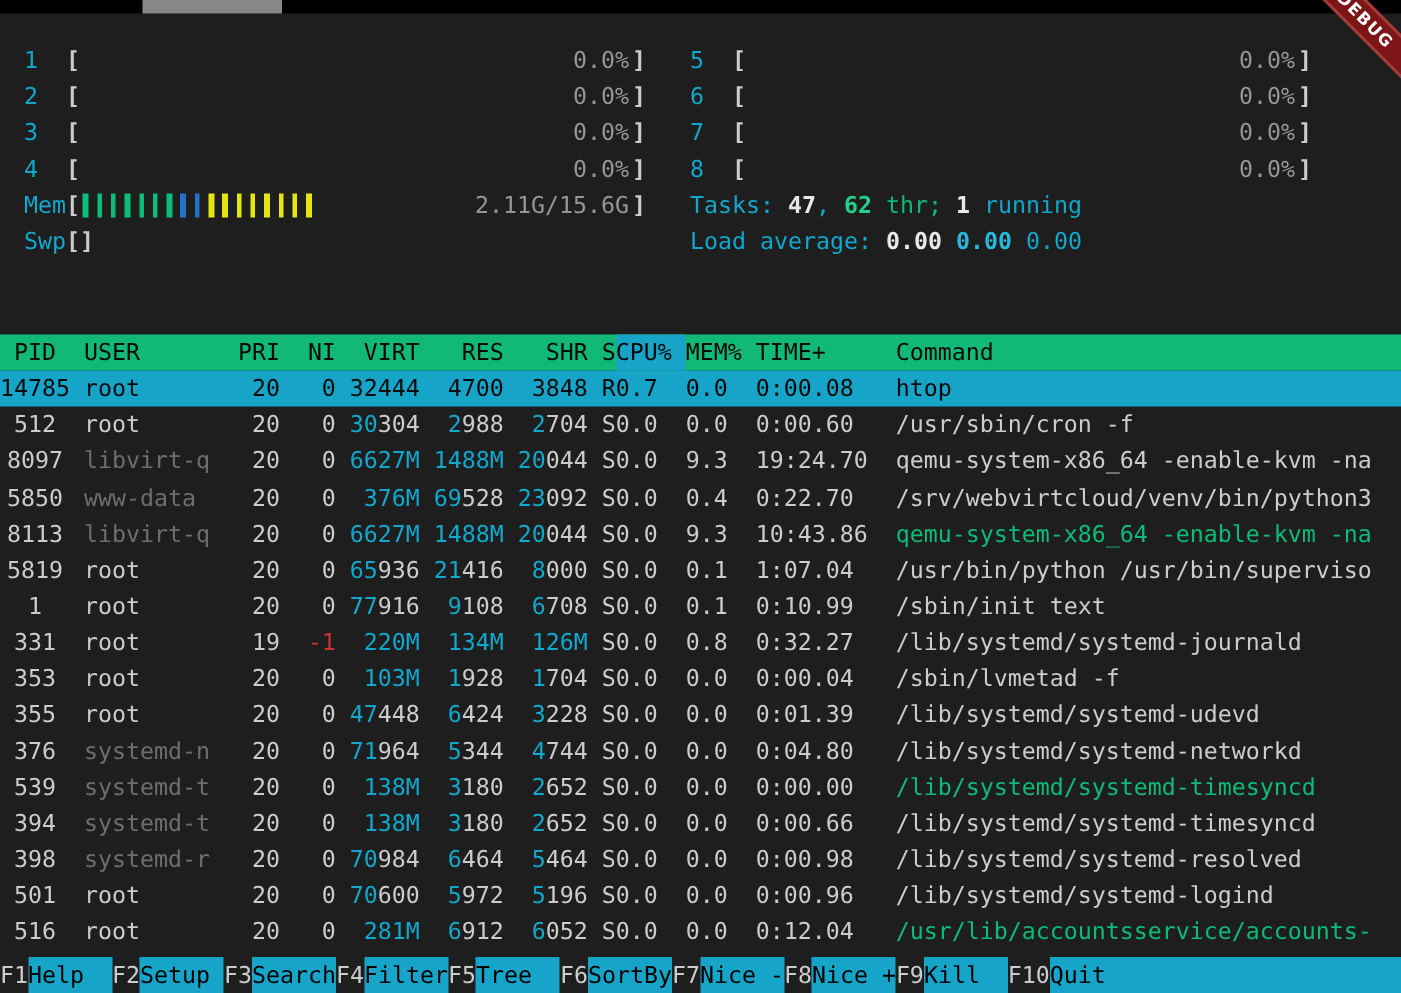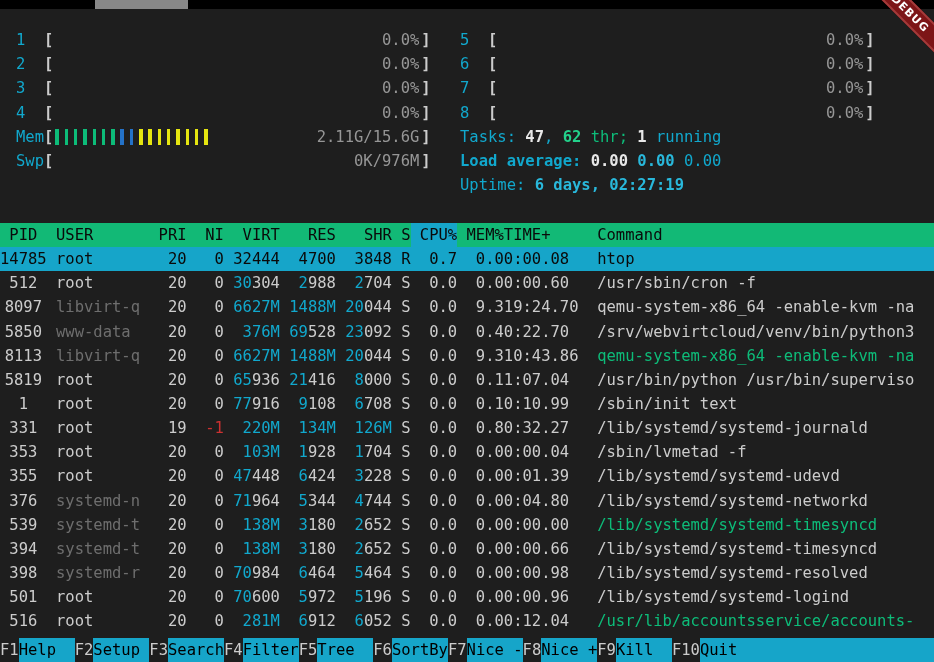--- a/index.html
+++ b/index.html
@@ -33,21 +33,21 @@
   .sortcol{background:var(--selbg)}
   .prow{display:flex;height:24.15px;line-height:24.15px;white-space:pre}
   .sel{background:var(--selbg)}
   .sel span{color:#0a0a0a !important}
   .c-pid{width:5ch;text-align:center;flex:none}
   .c-user{width:11ch;padding-left:1ch;box-sizing:border-box;flex:none;overflow:hidden}
   .c-pri{width:4ch;text-align:right;flex:none}
   .c-ni{width:4ch;text-align:right;flex:none}
   .c-virt,.c-res,.c-shr{width:6ch;text-align:right;flex:none}
   .c-s{width:2ch;text-align:right;flex:none}
-  .c-cpu,.c-mem{width:5ch;text-align:right;flex:none}
+  .c-cpu,.c-mem{width:5ch;text-align:left;flex:none}
   .c-time{width:9ch;text-align:left;flex:none}
   .c-cmd{flex:1;padding-left:1ch;overflow:hidden}
   .dim{color:var(--dimuser)}
   .neg{color:var(--red)}
   .gcmd{color:var(--green)}
   .mc{color:var(--cyan)}
   .mw{color:var(--fg)}
   
   .fkeys{position:absolute;left:0;right:0;bottom:0;height:24px;line-height:24px;display:flex;white-space:pre}
   .fk{color:var(--fg);flex:none}
@@ -62,30 +62,29 @@
 </div>
 <div class="ribbon">DEBUG</div>
 
 <div class="term">
   <div class="col-left" id="col-left">
       <div class="mline"><span class="mlabel">1</span><span class="brk">[</span><span class="mbar"><span class="mval">0.0%</span></span><span class="brk">]</span></div>
       <div class="mline"><span class="mlabel">2</span><span class="brk">[</span><span class="mbar"><span class="mval">0.0%</span></span><span class="brk">]</span></div>
       <div class="mline"><span class="mlabel">3</span><span class="brk">[</span><span class="mbar"><span class="mval">0.0%</span></span><span class="brk">]</span></div>
       <div class="mline"><span class="mlabel">4</span><span class="brk">[</span><span class="mbar"><span class="mval">0.0%</span></span><span class="brk">]</span></div>
       <div class="mline"><span class="mlabel">Mem</span><span class="brk">[</span><span class="mbar"><span class="tick" style="background: var(--green);"></span><span class="tick" style="background: var(--green);"></span><span class="tick" style="background: var(--green);"></span><span class="tick" style="background: var(--green);"></span><span class="tick" style="background: var(--green);"></span><span class="tick" style="background: var(--green);"></span><span class="tick" style="background: var(--green);"></span><span class="tick" style="background: var(--blue);"></span><span class="tick" style="background: var(--blue);"></span><span class="tick" style="background: var(--yellow);"></span><span class="tick" style="background: var(--yellow);"></span><span class="tick" style="background: var(--yellow);"></span><span class="tick" style="background: var(--yellow);"></span><span class="tick" style="background: var(--yellow);"></span><span class="tick" style="background: var(--yellow);"></span><span class="tick" style="background: var(--yellow);"></span><span class="tick" style="background: var(--yellow);"></span><span class="mval">2.11G/15.6G</span></span><span class="brk">]</span></div>
-      <div class="mline"><span class="mlabel">Swp</span><span class="brk">[</span><span class="mbar"><span class="mval">0K/976M</span></span><span class="brk">]</span></div>
+      <div class="mline"><span class="mlabel">Swp</span><span class="brk">[</span><span class="brk">]</span></div>
     </div>
   <div class="col-right" id="col-right">
       <div class="mline"><span class="mlabel">5</span><span class="brk">[</span><span class="mbar"><span class="mval">0.0%</span></span><span class="brk">]</span></div>
       <div class="mline"><span class="mlabel">6</span><span class="brk">[</span><span class="mbar"><span class="mval">0.0%</span></span><span class="brk">]</span></div>
       <div class="mline"><span class="mlabel">7</span><span class="brk">[</span><span class="mbar"><span class="mval">0.0%</span></span><span class="brk">]</span></div>
       <div class="mline"><span class="mlabel">8</span><span class="brk">[</span><span class="mbar"><span class="mval">0.0%</span></span><span class="brk">]</span></div>
       <div class="tline"><span style="color: var(--cyan);">Tasks: </span><span style="color: var(--bright); font-weight: bold;">47</span><span style="color: var(--cyan);">, </span><span style="color: var(--greenbright); font-weight: bold;">62</span><span style="color: var(--green);"> thr; </span><span style="color: var(--bright); font-weight: bold;">1</span><span style="color: var(--cyan);"> running</span></div>
-      <div class="tline"><span style="color: var(--cyan); font-weight: bold;">Load average: </span><span style="color: var(--bright); font-weight: bold;">0.00 </span><span style="color: var(--cyanbright); font-weight: bold;">0.00 </span><span style="color: var(--cyan);">0.00</span></div>
-      <div class="tline"><span style="color: var(--cyan);">Uptime: </span><span style="color: var(--cyanbright); font-weight: bold;">6 days, 02:27:19</span></div>
+      <div class="tline"><span style="color: var(--cyan);">Load average: </span><span style="color: var(--bright); font-weight: bold;">0.00 </span><span style="color: var(--cyanbright); font-weight: bold;">0.00 </span><span style="color: var(--cyan);">0.00</span></div>
     </div>
   <div class="table" id="ptable">
       <div class="hrow"><span class="hc c-pid">PID</span><span class="hc c-user">USER</span><span class="hc c-pri">PRI</span><span class="hc c-ni">NI</span><span class="hc c-virt">VIRT</span><span class="hc c-res">RES</span><span class="hc c-shr">SHR</span><span class="hc c-s">S</span><span class="hc c-cpu sortcol">CPU%</span><span class="hc c-mem">MEM%</span><span class="hc c-time">TIME+</span><span class="hc c-cmd">Command</span></div>
       <div class="prow sel"><span class="c-pid">14785</span><span class="c-user">root</span><span class="c-pri">20</span><span class="c-ni">0</span><span class="c-virt"><span class="mc">32</span><span class="mw">444</span></span><span class="c-res"><span class="mc">4</span><span class="mw">700</span></span><span class="c-shr"><span class="mc">3</span><span class="mw">848</span></span><span class="c-s">R</span><span class="c-cpu">0.7</span><span class="c-mem">0.0</span><span class="c-time">0:00.08</span><span class="c-cmd">htop</span></div>
       <div class="prow"><span class="c-pid">512</span><span class="c-user">root</span><span class="c-pri">20</span><span class="c-ni">0</span><span class="c-virt"><span class="mc">30</span><span class="mw">304</span></span><span class="c-res"><span class="mc">2</span><span class="mw">988</span></span><span class="c-shr"><span class="mc">2</span><span class="mw">704</span></span><span class="c-s">S</span><span class="c-cpu">0.0</span><span class="c-mem">0.0</span><span class="c-time">0:00.60</span><span class="c-cmd">/usr/sbin/cron -f</span></div>
       <div class="prow"><span class="c-pid">8097</span><span class="c-user dim">libvirt-q</span><span class="c-pri">20</span><span class="c-ni">0</span><span class="c-virt"><span class="mc">6627M</span><span class="mw"></span></span><span class="c-res"><span class="mc">1488M</span><span class="mw"></span></span><span class="c-shr"><span class="mc">20</span><span class="mw">044</span></span><span class="c-s">S</span><span class="c-cpu">0.0</span><span class="c-mem">9.3</span><span class="c-time">19:24.70</span><span class="c-cmd">qemu-system-x86_64 -enable-kvm -na</span></div>
       <div class="prow"><span class="c-pid">5850</span><span class="c-user dim">www-data</span><span class="c-pri">20</span><span class="c-ni">0</span><span class="c-virt"><span class="mc">376M</span><span class="mw"></span></span><span class="c-res"><span class="mc">69</span><span class="mw">528</span></span><span class="c-shr"><span class="mc">23</span><span class="mw">092</span></span><span class="c-s">S</span><span class="c-cpu">0.0</span><span class="c-mem">0.4</span><span class="c-time">0:22.70</span><span class="c-cmd">/srv/webvirtcloud/venv/bin/python3</span></div>
       <div class="prow"><span class="c-pid">8113</span><span class="c-user dim">libvirt-q</span><span class="c-pri">20</span><span class="c-ni">0</span><span class="c-virt"><span class="mc">6627M</span><span class="mw"></span></span><span class="c-res"><span class="mc">1488M</span><span class="mw"></span></span><span class="c-shr"><span class="mc">20</span><span class="mw">044</span></span><span class="c-s">S</span><span class="c-cpu">0.0</span><span class="c-mem">9.3</span><span class="c-time">10:43.86</span><span class="c-cmd gcmd">qemu-system-x86_64 -enable-kvm -na</span></div>
       <div class="prow"><span class="c-pid">5819</span><span class="c-user">root</span><span class="c-pri">20</span><span class="c-ni">0</span><span class="c-virt"><span class="mc">65</span><span class="mw">936</span></span><span class="c-res"><span class="mc">21</span><span class="mw">416</span></span><span class="c-shr"><span class="mc">8</span><span class="mw">000</span></span><span class="c-s">S</span><span class="c-cpu">0.0</span><span class="c-mem">0.1</span><span class="c-time">1:07.04</span><span class="c-cmd">/usr/bin/python /usr/bin/superviso</span></div>
       <div class="prow"><span class="c-pid">1</span><span class="c-user">root</span><span class="c-pri">20</span><span class="c-ni">0</span><span class="c-virt"><span class="mc">77</span><span class="mw">916</span></span><span class="c-res"><span class="mc">9</span><span class="mw">108</span></span><span class="c-shr"><span class="mc">6</span><span class="mw">708</span></span><span class="c-s">S</span><span class="c-cpu">0.0</span><span class="c-mem">0.1</span><span class="c-time">0:10.99</span><span class="c-cmd">/sbin/init text</span></div>

